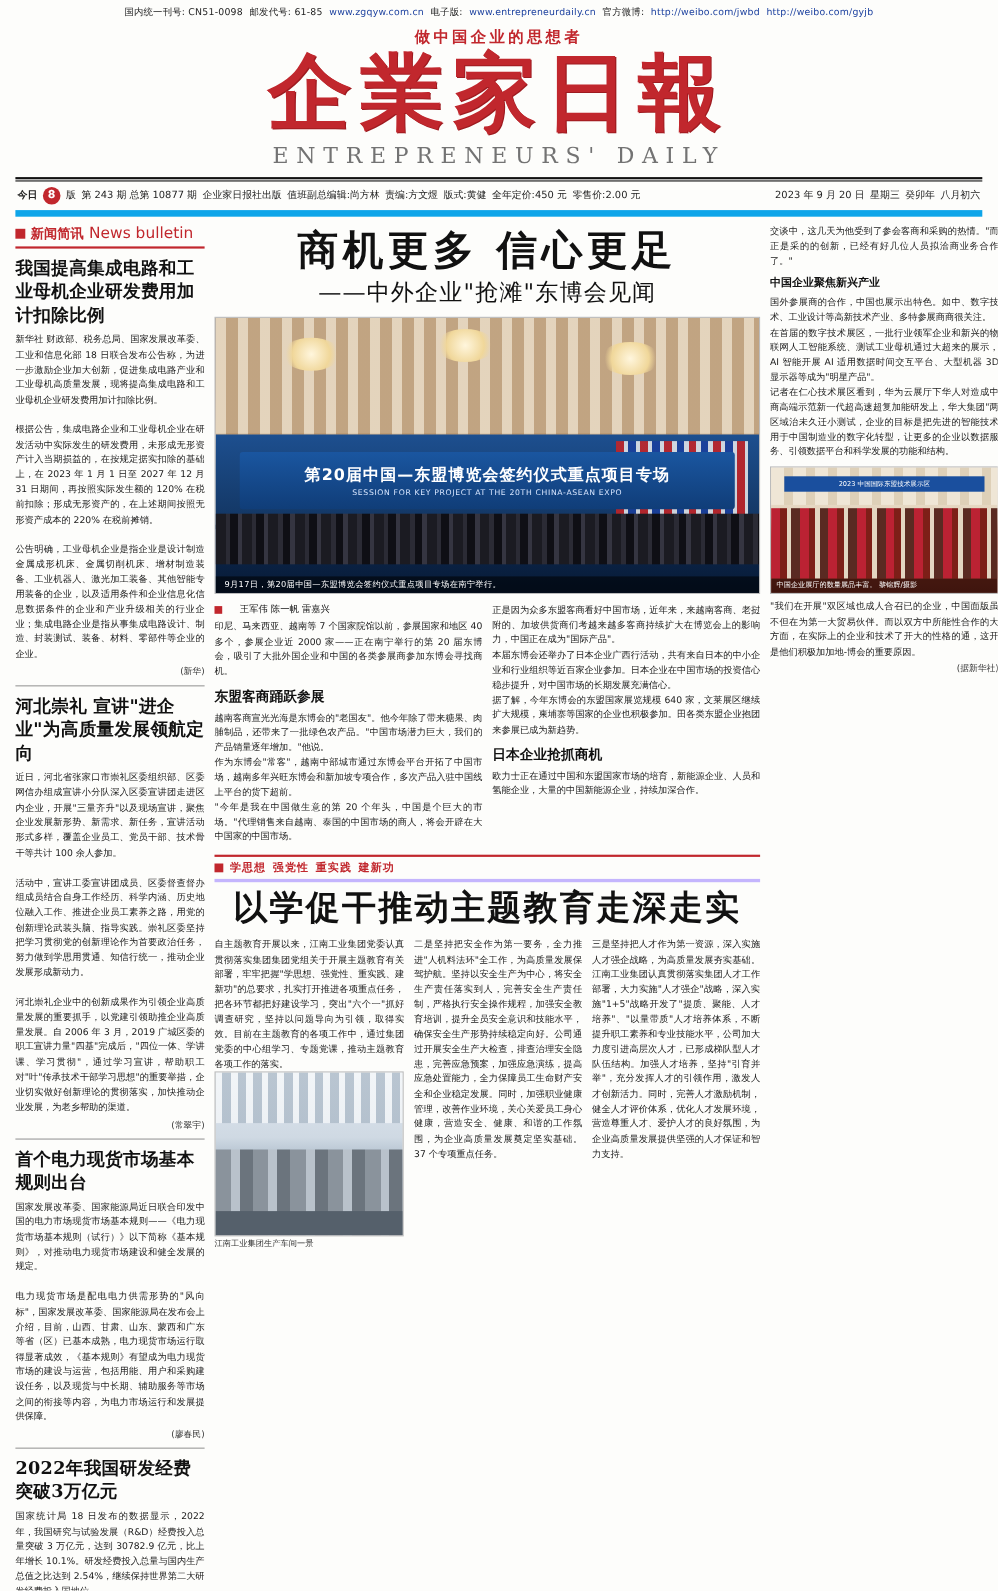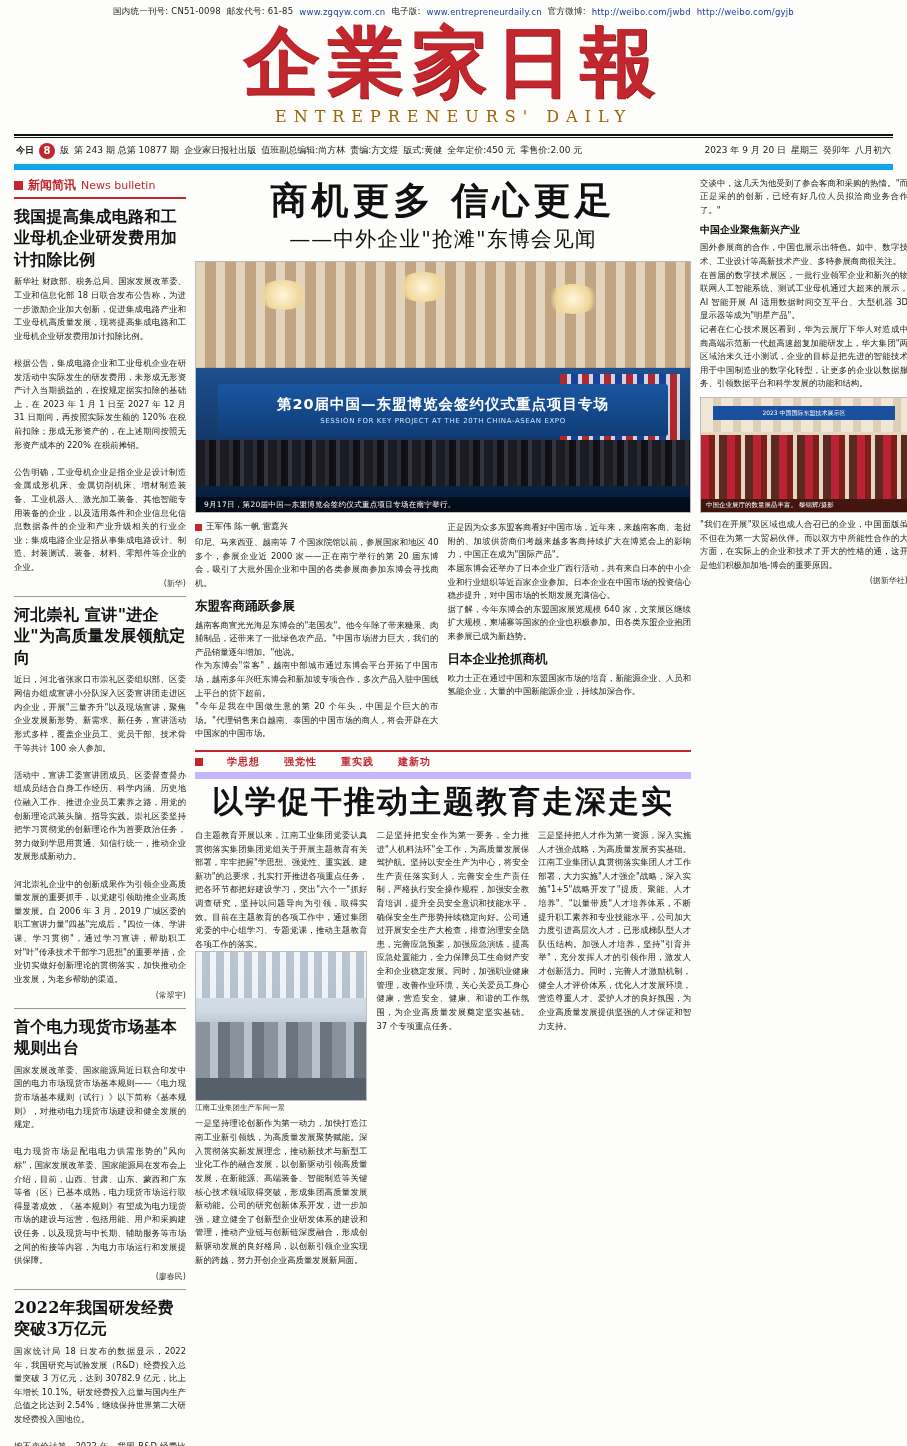--- a/index.html
+++ b/index.html
@@ -27,21 +27,21 @@
     font-family:"DejaVu Sans","Liberation Sans",sans-serif; font-weight:bold;
     margin-top:4px;
   }
   .logo-wrap { text-align:center; margin-top:2px; }
   .logo {
     font-size:76px; line-height:1.02; color:#c1272d; font-weight:bold;
     letter-spacing:8px; font-family:"DejaVu Serif","Liberation Serif",serif;
     text-shadow: 1px 1px 0 #9e1b20;
   }
   .logo-en {
-    font-size:16px; letter-spacing:7px; color:#a16207; margin-top:6px;
+    font-size:20px; letter-spacing:7px; color:#737373; margin-top:6px;
     font-family:"DejaVu Serif","Liberation Serif",serif;
   }
   .rule-double { border-top:2px solid #111; border-bottom:1px solid #111; height:4px; margin-top:8px; }
   .infoline {
     display:flex; align-items:center; font-size:9px; color:#222; gap:5px;
     padding:5px 2px 5px 2px; border-bottom:6px solid #0ea5e9;
   }
   .infoline .today { font-weight:bold; }
   .circle8 {
     display:inline-flex; align-items:center; justify-content:center;
@@ -56,21 +56,21 @@
   .col-mid  { width:496px; flex:none; }
   .col-right{ width:208px; flex:none; }
 
   
   .bulletin-head {
     display:flex; align-items:center; gap:5px; border-bottom:2px solid #c1272d;
     padding-bottom:3px; margin-bottom:5px;
   }
   .bul-sq { width:9px; height:9px; background:#c1272d; }
   .bul-cn { font-size:12px; font-weight:bold; color:#c1272d; }
-  .bul-en { font-size:11px; color:#c1272d; }
+  .bul-en { font-size:14px; color:#c1272d; }
   .lt-title {
     font-size:16px; font-weight:bold; line-height:1.35; margin:7px 0 5px 0;
     font-family:"DejaVu Serif","Liberation Serif",serif; letter-spacing:0.3px;
   }
   .body-cn {
     font-size:8.4px; line-height:1.62; text-align:justify; color:#1a1a1a;
     font-family:"DejaVu Sans","Liberation Sans",sans-serif;
   }
   .byline { text-align:right; font-size:8px; color:#333; margin-top:3px; }
   .sep { border-top:1px solid #999; margin:7px 0; }
@@ -134,31 +134,31 @@
   }
   .photo .caption-strip {
     position:absolute; left:0; right:0; bottom:0; height:15px;
     background: rgba(0,0,0,.55); color:#fff; font-size:7.5px;
     display:flex; align-items:center; padding-left:8px; letter-spacing:.3px;
   }
   .photo-credit { font-size:7.5px; color:#333; margin-top:2px; }
 
   .midcols { display:flex; gap:9px; margin-top:8px; }
   .midcol { flex:1; }
-  .kicker { display:flex; align-items:center; gap:4px; font-size:8.5px; margin-bottom:3px; }
+  .kicker { display:flex; align-items:center; gap:16px; font-size:8.5px; margin-bottom:3px; }
   .kicker .sq { width:7px; height:7px; background:#c1272d; }
   .subhead-cn {
     font-size:12.5px; font-weight:bold; margin:7px 0 4px 0;
     font-family:"DejaVu Serif","Liberation Serif",serif;
   }
 
   
   .tag-strip {
-    display:flex; align-items:center; gap:24px; margin-top:9px;
-    border-top:2px solid #c1272d; border-bottom:7px solid #c4b5fd; padding:3px 0;
+    display:flex; align-items:center; gap:6px; margin-top:9px;
+    border-top:2px solid #c1272d; border-bottom:3px solid #c4b5fd; padding:3px 0;
   }
   .tag-strip .sq { width:8px; height:8px; background:#c1272d; }
   .tag-strip .t { font-size:10px; color:#c1272d; font-weight:bold; letter-spacing:1px; }
   .story2-kicker {
     font-size:22px; color:#1a6fb5; font-weight:bold; text-align:center;
     font-family:"DejaVu Serif","Liberation Serif",serif; margin-top:7px; letter-spacing:2px;
   }
   .story2-title {
     font-size:31px; font-weight:bold; text-align:center; letter-spacing:2px;
     font-family:"DejaVu Serif","Liberation Serif",serif; margin:2px 0 6px 0;
@@ -216,20 +216,21 @@
     <span class="seg">国内统一刊号: CN51-0098</span>
     <span class="seg">邮发代号: 61-85</span>
     <span class="seg blue">www.zgqyw.com.cn</span>
     <span class="seg">电子版:</span>
     <span class="seg blue">www.entrepreneurdaily.cn</span>
     <span class="seg">官方微博:</span>
     <span class="seg blue">http://weibo.com/jwbd</span>
     <span class="seg blue">http://weibo.com/gyjb</span>
   </div>
 
+  <div class="tagline">做中国企业的思想者</div>
 
   <div class="logo-wrap">
     <div class="logo">企業家日報</div>
     <div class="logo-en">ENTREPRENEURS' DAILY</div>
   </div>
 
   <div class="rule-double"></div>
 
   <div class="infoline">
     <span class="today">今日</span>
@@ -353,21 +354,20 @@
 
       <div class="story2-body">
         <div class="s2-left">
           <div class="body-cn">自主题教育开展以来，江南工业集团党委认真贯彻落实集团集团党组关于开展主题教育有关部署，牢牢把握"学思想、强党性、重实践、建新功"的总要求，扎实打开推进各项重点任务，把各环节都把好建设学习，突出"六个一"抓好调查研究，坚持以问题导向为引领，取得实效。目前在主题教育的各项工作中，通过集团党委的中心组学习、专题党课，推动主题教育各项工作的落实。</div>
           <div class="s2-photo">
             <div class="truss"></div>
             <div class="machines"></div>
             <div class="floorline"></div>
           </div>
           <div class="photo-credit">江南工业集团生产车间一景</div>
-          <div class="body-cn" style="margin-top:4px">一是坚持理论创新作为第一动力，加快打造江南工业新引领线，为高质量发展聚势赋能。深入贯彻落实新发展理念，推动新技术与新型工业化工作的融合发展，以创新驱动引领高质量发展，在新能源、高端装备、智能制造等关键核心技术领域取得突破，形成集团高质量发展新动能。公司的研究创新体系开发，进一步加强，建立健全了创新型企业研发体系的建设和管理，推动产业链与创新链深度融合，形成创新驱动发展的良好格局，以创新引领企业实现新的跨越，努力开创企业高质量发展新局面。</div>
         </div>
         <div class="s2-left" style="width:155px">
           <div class="body-cn">二是坚持把安全作为第一要务，全力推进"人机料法环"全工作，为高质量发展保驾护航。坚持以安全生产为中心，将安全生产责任落实到人，完善安全生产责任制，严格执行安全操作规程，加强安全教育培训，提升全员安全意识和技能水平，确保安全生产形势持续稳定向好。公司通过开展安全生产大检查，排查治理安全隐患，完善应急预案，加强应急演练，提高应急处置能力，全力保障员工生命财产安全和企业稳定发展。同时，加强职业健康管理，改善作业环境，关心关爱员工身心健康，营造安全、健康、和谐的工作氛围，为企业高质量发展奠定坚实基础。37 个专项重点任务。</div>
         </div>
         <div class="s2-left" style="width:155px">
           <div class="body-cn">三是坚持把人才作为第一资源，深入实施人才强企战略，为高质量发展夯实基础。江南工业集团认真贯彻落实集团人才工作部署，大力实施"人才强企"战略，深入实施"1+5"战略开发了"提质、聚能、人才培养"、"以量带质"人才培养体系，不断提升职工素养和专业技能水平，公司加大力度引进高层次人才，已形成梯队型人才队伍结构。加强人才培养，坚持"引育并举"，充分发挥人才的引领作用，激发人才创新活力。同时，完善人才激励机制，健全人才评价体系，优化人才发展环境，营造尊重人才、爱护人才的良好氛围，为企业高质量发展提供坚强的人才保证和智力支持。</div>
         </div>
       </div>
     </div>
 

